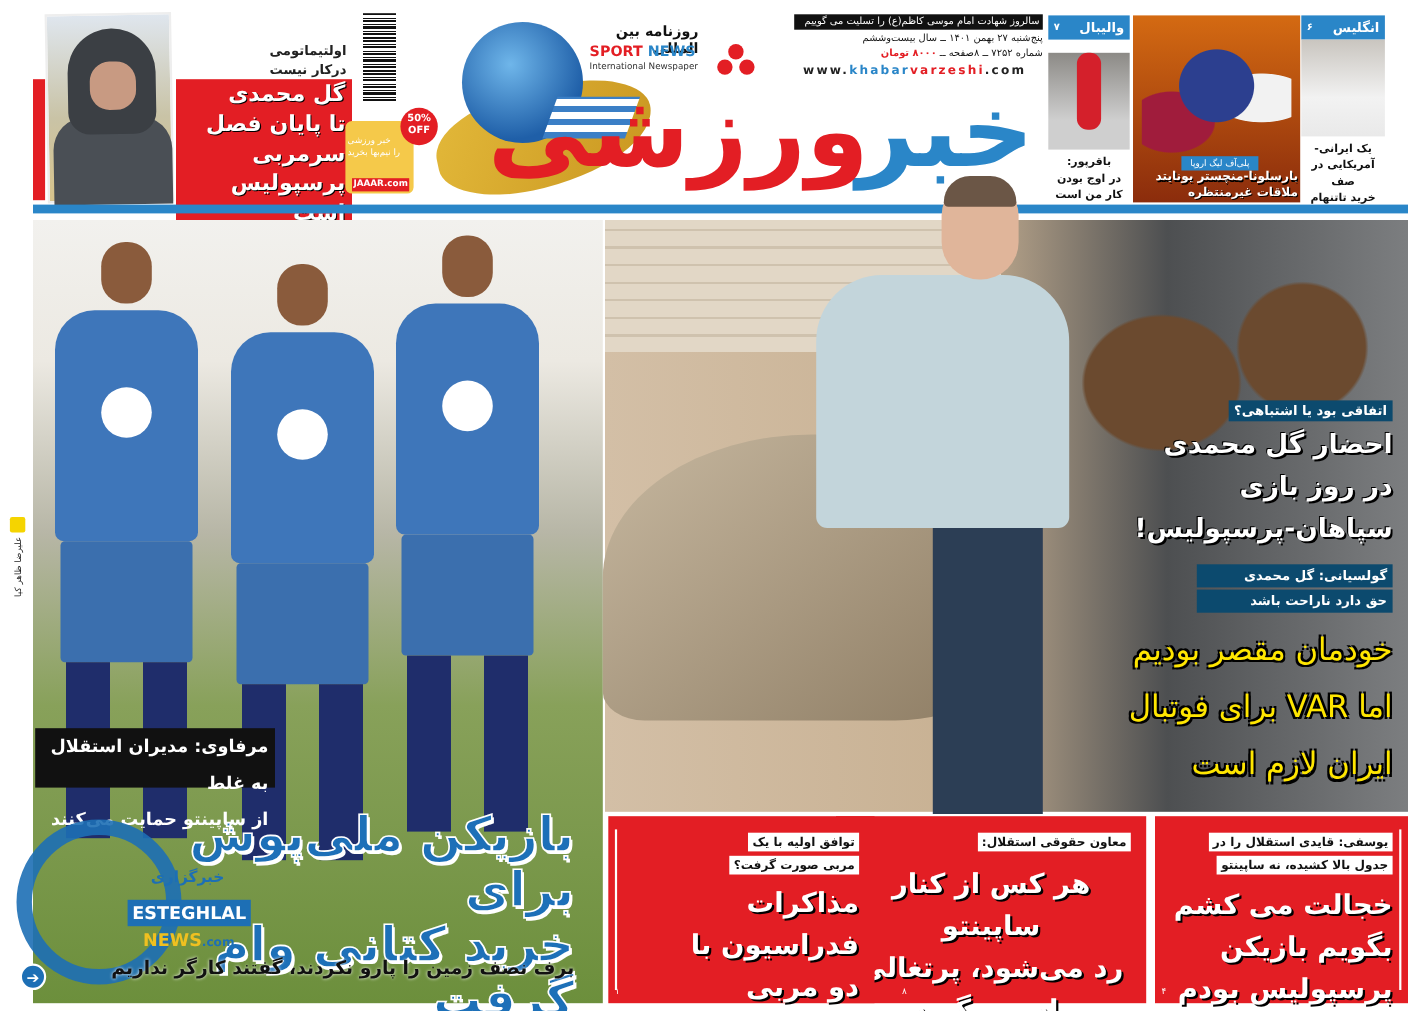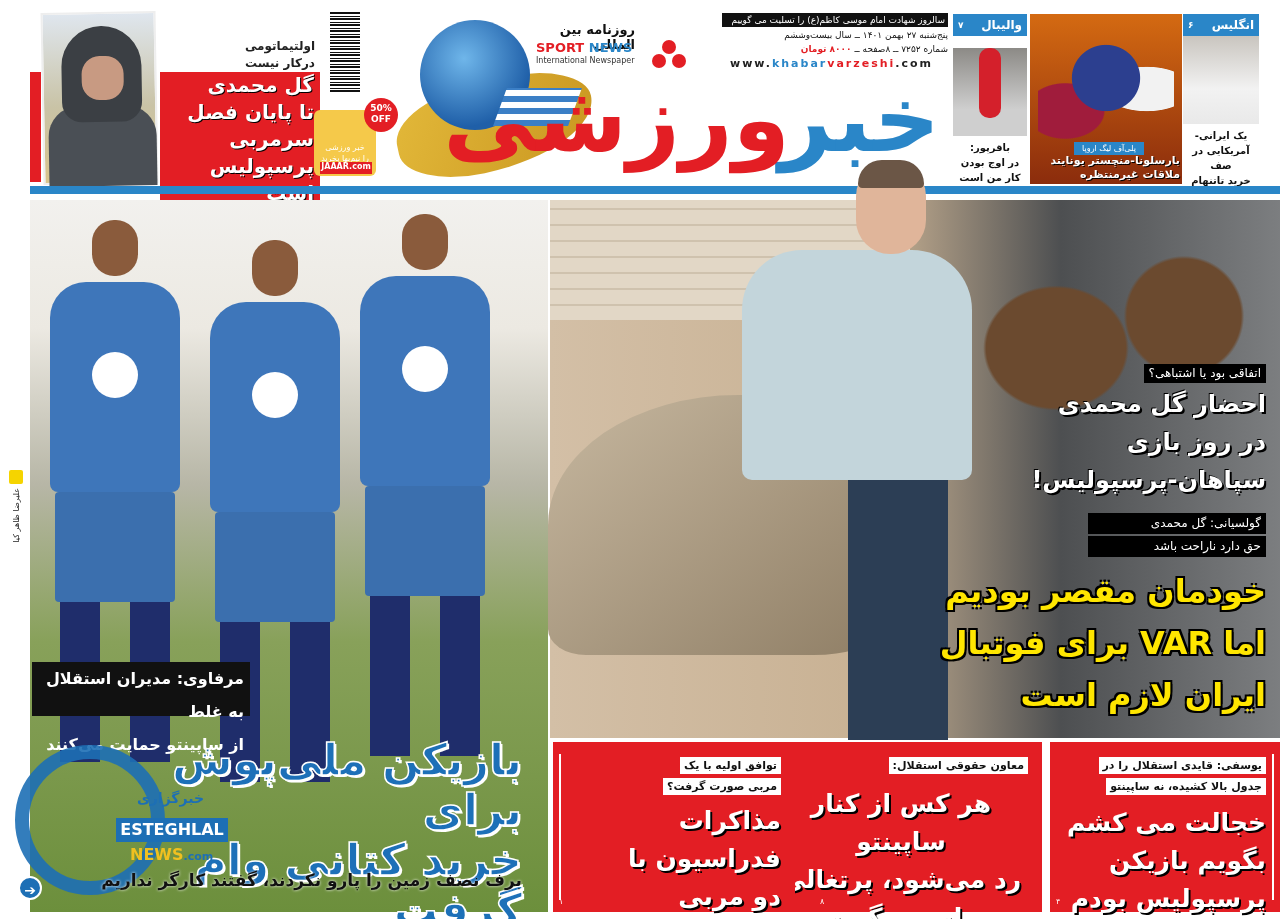--- a/index.html
+++ b/index.html
@@ -18,21 +18,21 @@
 #coach-redbar{left:30px;top:72px;width:11px;height:110px;background:#e31e24}
 #coach-kicker{left:200px;top:38px;width:115px;font-size:12px;line-height:17px;color:#222}
 #coach-head{left:160px;top:72px;width:160px;height:144px;background:#e31e24}
 #coach-head span{display:block;color:#fff;font-size:20px;line-height:27px;font-weight:bold;text-shadow:1px 1px 0 #000;padding-right:6px}
 
 #barcode{left:330px;top:12px;width:30px;height:80px;background:repeating-linear-gradient(0deg,#111 0 2px,#fff 2px 3px,#111 3px 4px,#fff 4px 6px)}
 
 #promo{left:314px;top:110px;width:62px;height:66px;background:#f5c94a;border-radius:6px;text-align:center}
 #promo-badge{left:364px;top:98px;width:34px;height:34px;border-radius:50%;background:#e31e24;color:#fff;font-size:9px;font-weight:bold;text-align:center;line-height:11px;padding-top:5px}
 #promo-url{left:320px;top:162px;width:52px;height:12px;background:#e31e24;color:#fff;font-size:8px;text-align:center;font-weight:bold}
-#promo-text{left:316px;top:142px;width:58px;font-size:8px;color:#fff;text-align:center;line-height:11px}
+#promo-text{left:316px;top:122px;width:58px;font-size:8px;color:#fff;line-height:11px}
 
 #globe{left:420px;top:20px;width:110px;height:110px;border-radius:50%;background:radial-gradient(circle at 40% 35%,#6fb6ea,#1f5fa8 70%)}
 #ribbon{left:395px;top:80px;width:200px;height:90px;border-radius:50% 40% 60% 40%;background:linear-gradient(120deg,#e3b93a,#c99620);transform:rotate(-12deg)}
 #ribbon-flag{left:500px;top:88px;width:75px;height:38px;background:repeating-linear-gradient(0deg,#3b7fc6 0 6px,#fff 6px 12px);transform:skew(-20deg)}
 #sportnews-fa{left:535px;top:22px;width:100px;font-size:13px;font-weight:bold;color:#111}
 #sportnews-en{left:536px;top:40px;width:100px;font-size:13px;font-weight:bold;color:#e31e24}
 #sportnews-en b{color:#2a86c8}
 #sportnews-sub{left:536px;top:56px;font-size:8px;color:#333}
 
 #wordmark{left:560px;top:60px;width:380px;height:125px}
@@ -83,25 +83,25 @@
 #photo-credit .txt{display:block;writing-mode:vertical-rl;transform:rotate(180deg);font-size:8px;margin:4px auto 0;color:#222}
 
 #right-photo{left:550px;top:200px;width:730px;height:538px;background:linear-gradient(90deg,#d3bfa6 0%,#c8b193 45%,#4d4f51 70%,#7c7e80 100%)}
 #brick{left:550px;top:200px;width:360px;height:120px;background:repeating-linear-gradient(0deg,#e2d7c6 0 14px,#cfc2ae 14px 16px)}
 #table-top{left:548px;top:395px;width:380px;height:260px;border-radius:50% 40% 30% 10%;background:linear-gradient(140deg,#c6b79f,#8c7b62)}
 #man-head{left:856px;top:162px;width:70px;height:92px;border-radius:34px;background:#e0b59a}
 #man-hair{left:858px;top:160px;width:66px;height:28px;border-radius:34px 34px 6px 6px;background:#6b5646}
 #man-shirt{left:742px;top:250px;width:230px;height:230px;border-radius:60px 60px 10px 10px;background:#c3d5db}
 #man-legs{left:848px;top:470px;width:100px;height:270px;background:#2c3e55}
 #chairs{left:960px;top:220px;width:320px;height:320px;background:radial-gradient(ellipse at 30% 40%,#6b4a2f 0 22%,transparent 23%),radial-gradient(ellipse at 70% 30%,#6b4a2f 0 18%,transparent 19%)}
-.redtag{background:#000000;color:#fff;font-weight:normal;padding:0 5px}
+.redtag{background:#0c4a6e;color:#fff;font-weight:bold;padding:0 5px}
 #rp-kicker1{right:14px;top:364px;font-size:12px;line-height:19px}
 #rp-head1{right:14px;top:385px;width:260px;color:#fff;font-size:24px;line-height:38px;font-weight:bold;text-shadow:2px 2px 0 #000,-1px -1px 0 #000}
 #rp-kicker2{right:14px;top:513px;width:178px;font-size:12px;line-height:21px}
-#rp-head2{right:14px;top:565px;width:360px;color:#ffe600;font-size:32px;line-height:52px;font-weight:bold;text-shadow:2px 2px 0 #000,-2px -2px 0 #000,2px -2px 0 #000,-2px 2px 0 #000}
+#rp-head2{right:14px;top:565px;width:360px;color:#ffe600;font-size:28px;line-height:52px;font-weight:normal;text-shadow:2px 2px 0 #000,-2px -2px 0 #000,2px -2px 0 #000,-2px 2px 0 #000}
 
 .redbox{top:742px;height:170px;background:#e31e24}
 .redbox .kick{display:inline-block;background:#fff;color:#111;font-size:11px;line-height:17px;font-weight:bold;padding:0 4px;margin-bottom:1px}
 .redbox .head{color:#fff;font-weight:bold;text-shadow:2px 2px 0 #000;direction:rtl;text-align:right}
 .redbox .pg{position:absolute;left:6px;bottom:6px;color:#fff;font-size:8px}
 .redbox .vbar{position:absolute;top:12px;bottom:12px;width:2px;background:#fff}
 #rb-1{left:1050px;width:230px;padding:12px 14px 0 4px}
 #rb-1 .head{font-size:25px;line-height:38px;margin-top:8px}
 #rb-2{left:760px;width:282px;padding:12px 14px 0 14px}
 #rb-2 .head{font-size:25px;line-height:38px;text-align:center;margin-top:10px}

